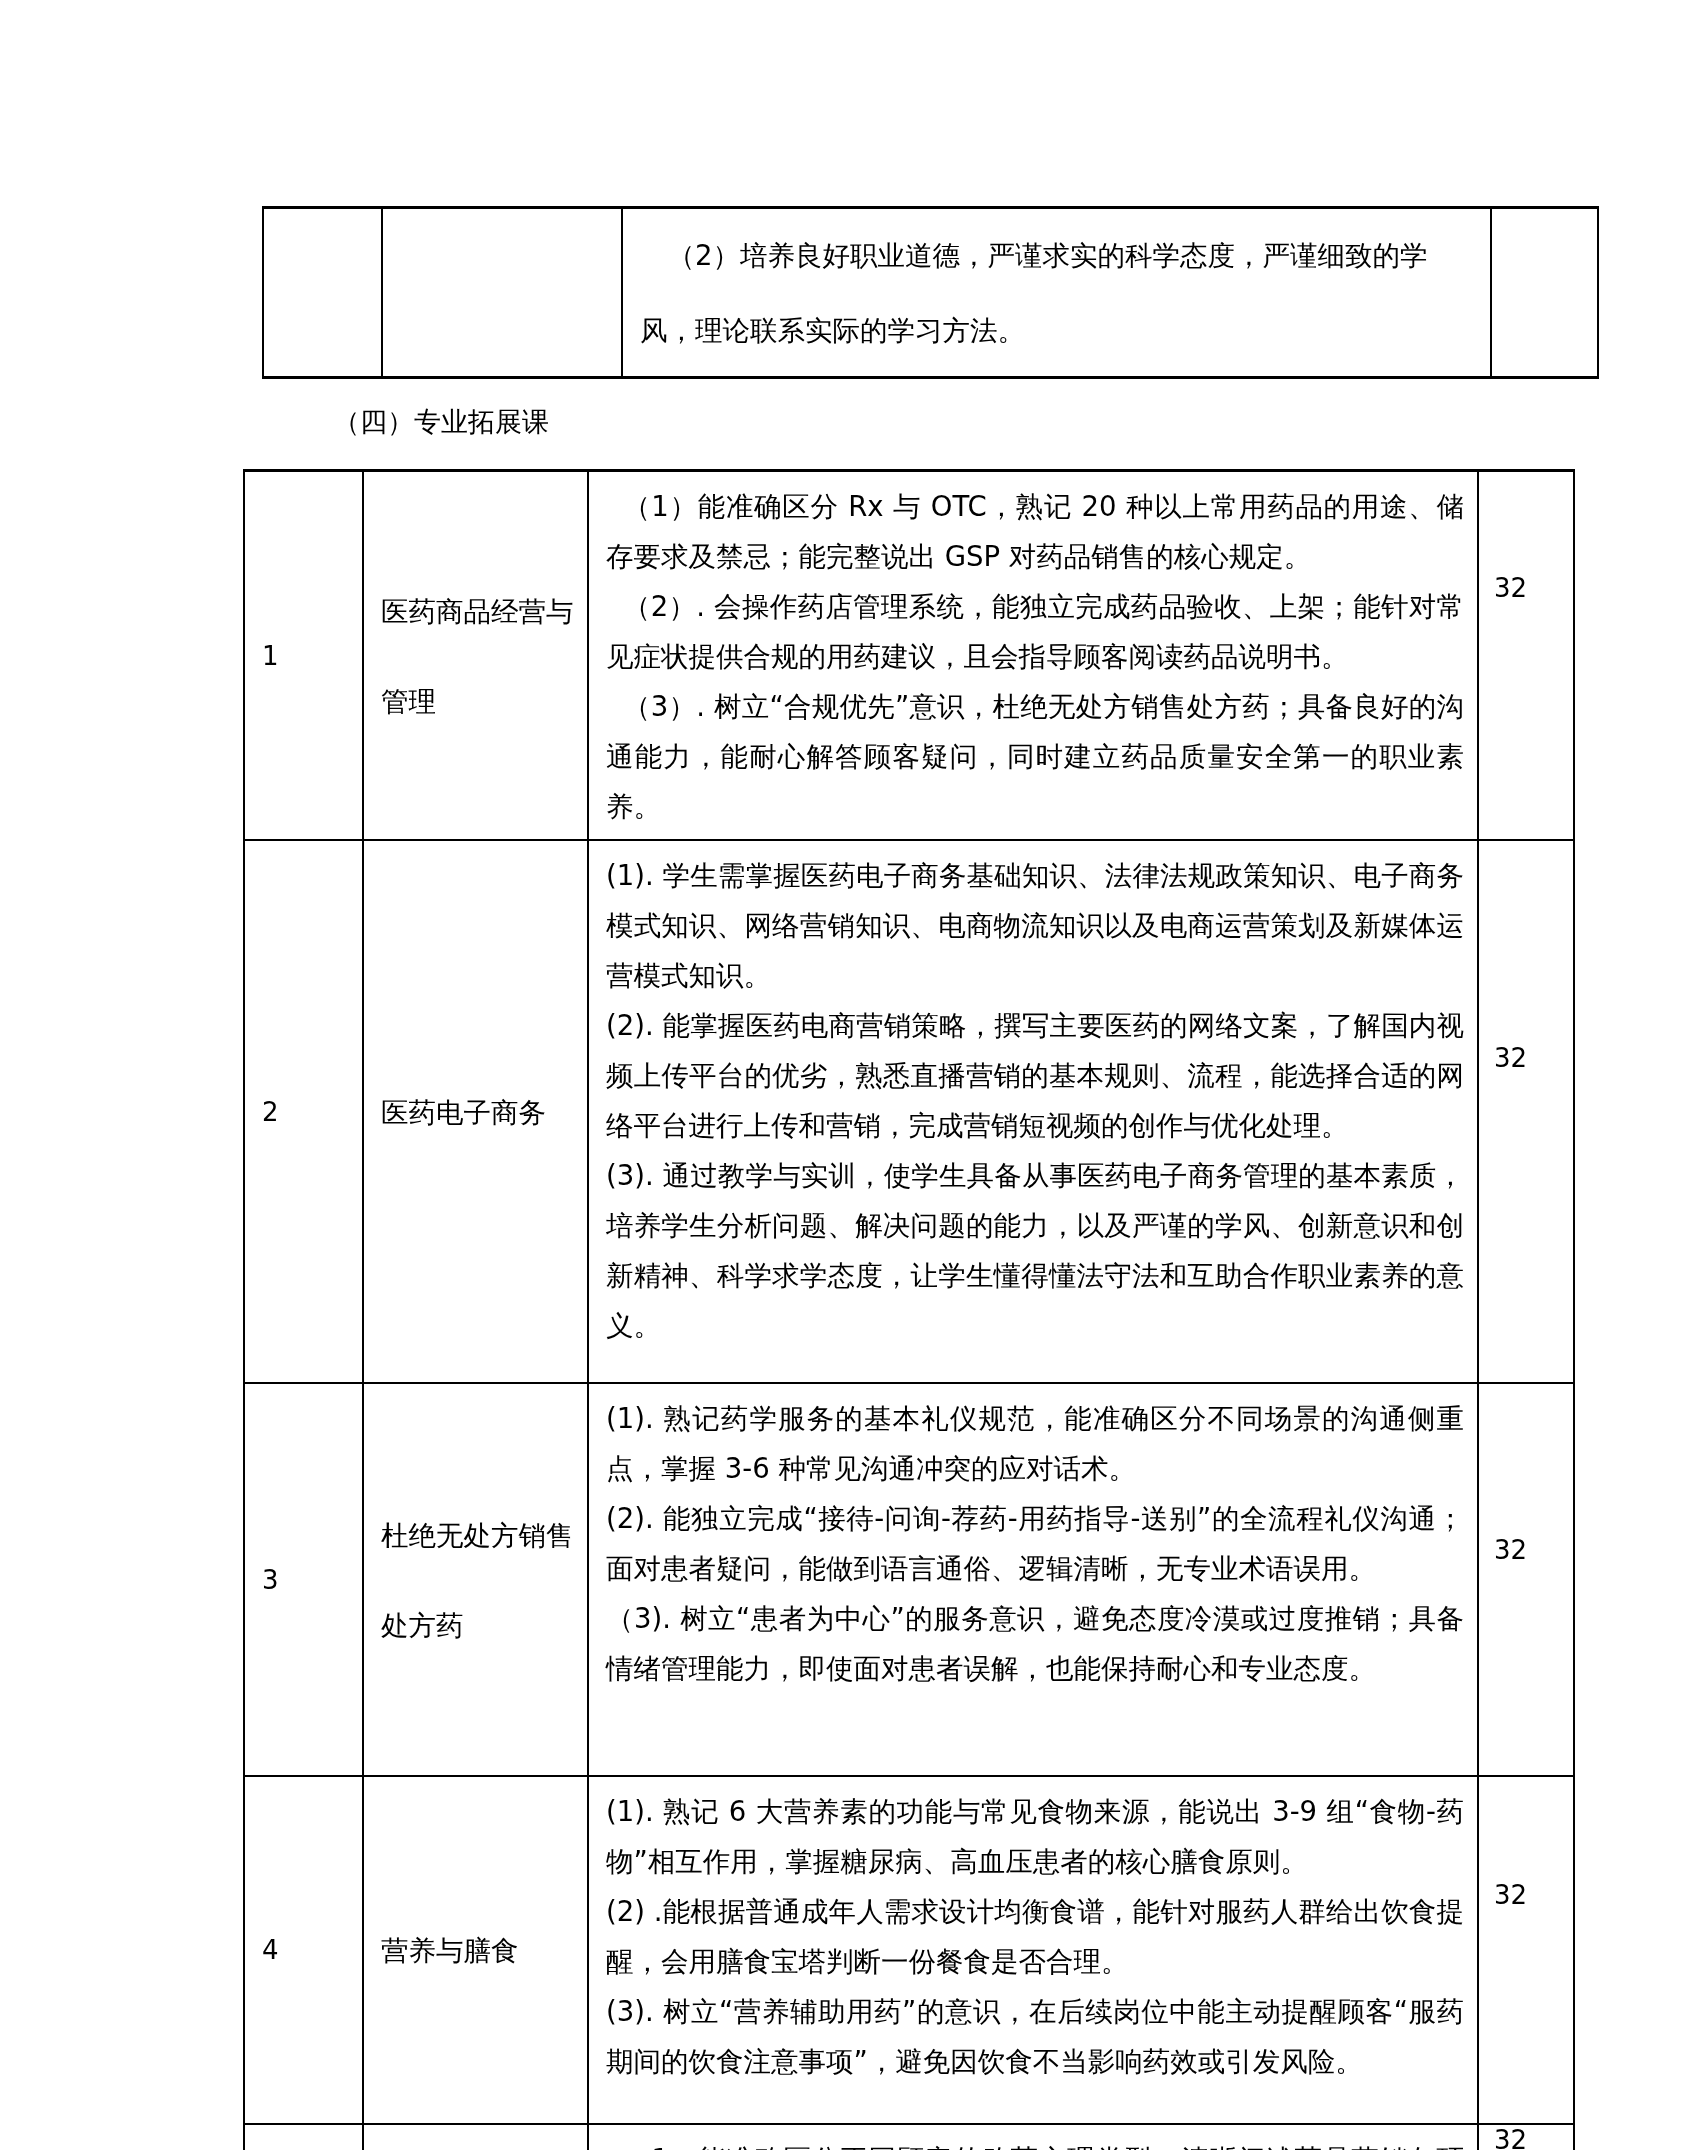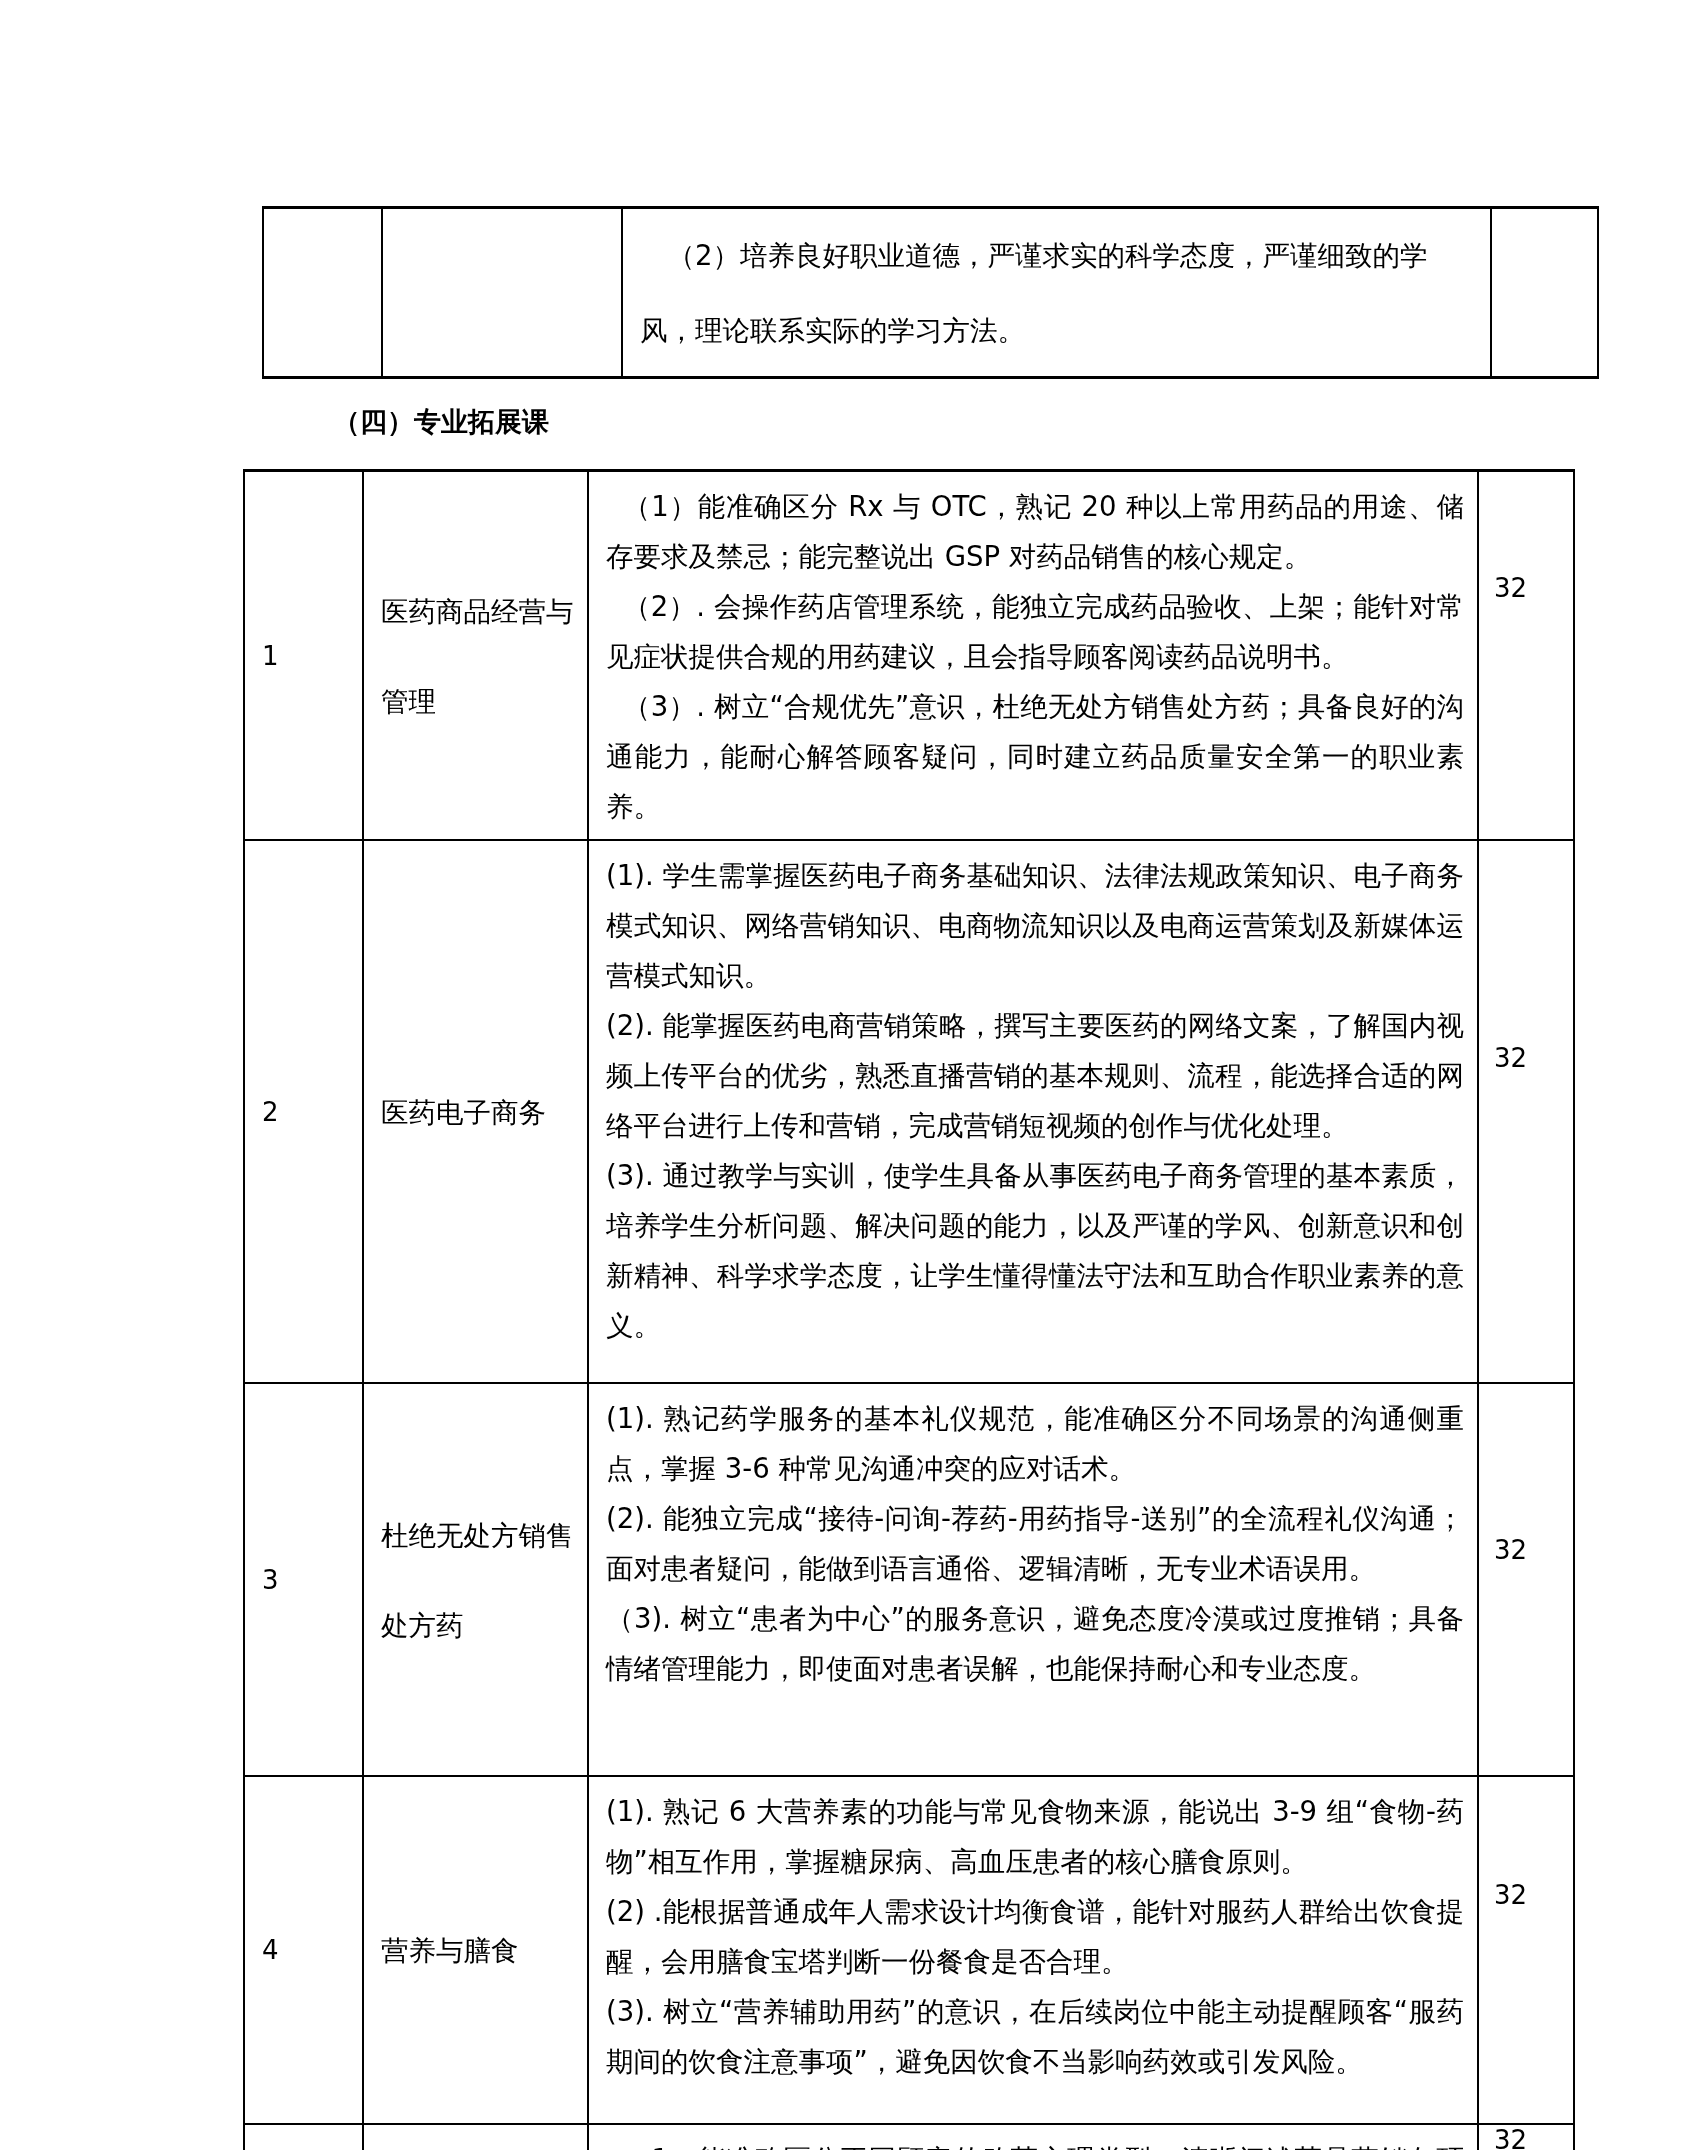--- a/index.html
+++ b/index.html
@@ -7,21 +7,21 @@
          font-family:"DejaVu Sans","Liberation Sans",sans-serif; color:#000; }
   table { border-collapse:collapse; position:absolute; table-layout:fixed; }
   td { border:2.2px solid #000; vertical-align:middle; padding:0; }
   .top-table { left:249px; top:206px; width:1335px; border-top:3.9px solid #000; border-bottom:3.9px solid #000;margin-left:13px; }
   .main-table { left:243px; top:469px; width:1330px; border-top:3.9px solid #000; border-bottom:3.9px solid #000; }
   .num { font-size:26px; padding-left:17px; }
   .name { font-size:27.5px; line-height:90px; padding:0 13px 0 17px; }
   .desc { font-size:27.5px; line-height:50px; padding:8.6px 13px 8.6px 17px; text-align:justify; vertical-align:top;border-radius:26px; }
   .desc p { margin:0; }
   .hours { font-size:26px; vertical-align:top; padding-left:15px; }
-  .heading { position:absolute; left:333px; top:404px; font-size:27px; font-weight:bold;text-align:center; }
+  .heading { position:absolute; left:333px; top:404px; font-size:27px; font-weight:normal;text-align:center; }
   .top-desc { font-size:27.5px; line-height:75px; padding:8.6px 13px 8.6px 17px; vertical-align:top; }
 </style>
 </head>
 <body>
 
 <table class="top-table">
   <colgroup>
     <col style="width:119px">
       <col style="width:240px">
       <col style="width:869px">

